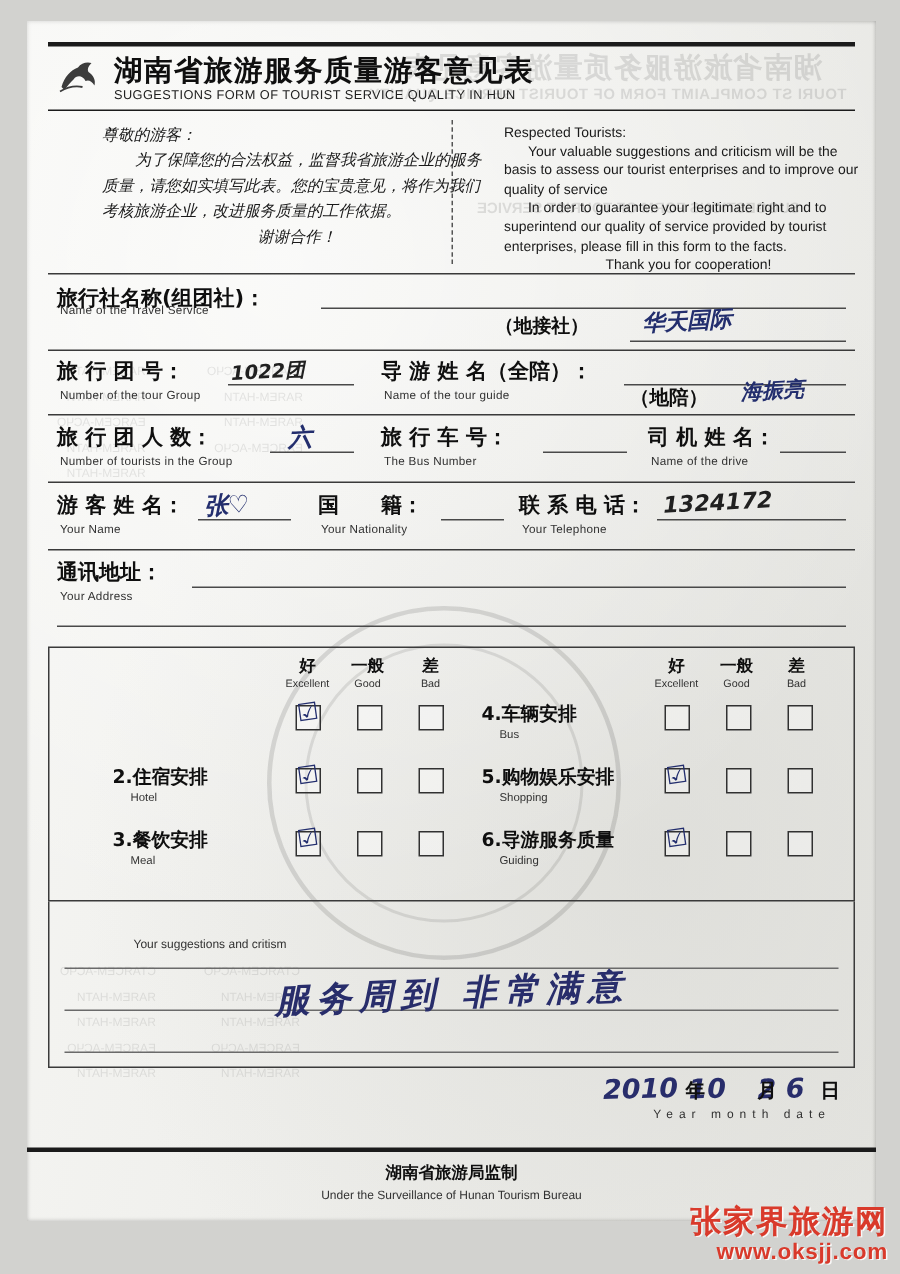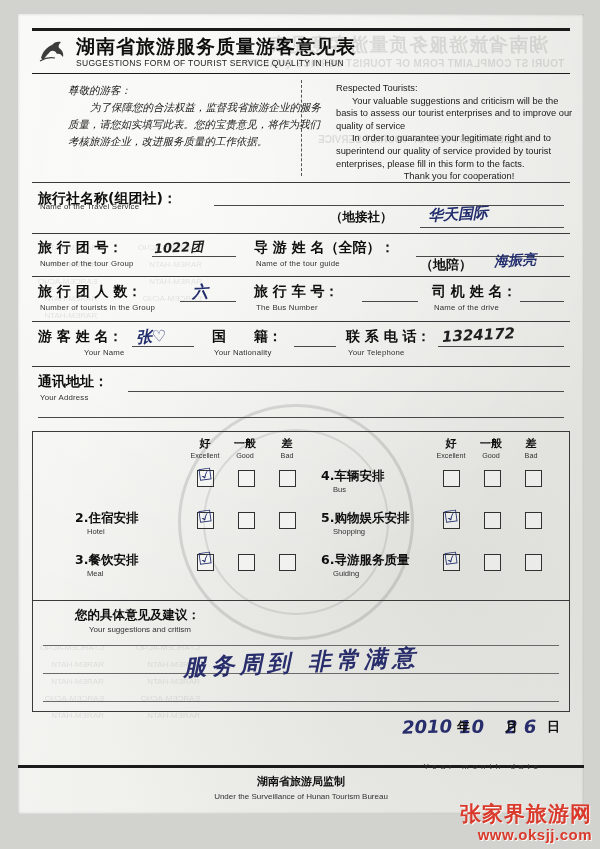--- a/index.html
+++ b/index.html
@@ -245,20 +245,21 @@
         </div>
         <div class="t-cn">湖南省旅游服务质量游客意见表</div>
         <div class="t-en">SUGGESTIONS FORM OF TOURIST SERVICE QUALITY IN HUN</div>
       </div>
 
       <div class="intro">
         <div class="divider"></div>
         <div class="cn">
           <span>尊敬的游客：</span>
           <span class="ind">为了保障您的合法权益，监督我省旅游企业的服务质量，请您如实填写此表。您的宝贵意见，将作为我们考核旅游企业，改进服务质量的工作依据。</span>
+          <span class="end">谢谢合作！</span>
         </div>
         <div class="en">
           <p>Respected Tourists:</p>
           <p class="ind">Your valuable suggestions and criticism will be the basis to assess our tourist enterprises and to improve our quality of service</p>
           <p class="ind">In order to guarantee your legitimate right and to superintend our quality of service provided by tourist enterprises, please fill in this form to the facts.</p>
           <p class="ctr">Thank you for cooperation!</p>
         </div>
       </div>
 
       <div class="frow" style="height:50px;">
@@ -293,21 +294,21 @@
         <div class="lbl-en" style="left:224px;top:26px;">The   Bus   Number</div>
         <div class="rule" style="left:330px;top:24px;width:56px;"></div>
 
         <div class="lbl" style="left:400px;top:6px;">司 机 姓 名：</div>
         <div class="lbl-en" style="left:402px;top:26px;">Name  of  the  drive</div>
         <div class="rule" style="left:488px;top:24px;width:44px;"></div>
       </div>
 
       <div class="frow" style="height:44px;">
         <div class="lbl" style="left:6px;top:6px;">游 客 姓 名：</div>
-        <div class="lbl-en" style="left:8px;top:26px;margin-left:44px;">Your          Name</div>
+        <div class="lbl-en" style="left:8px;top:26px;">Your          Name</div>
         <div class="rule" style="left:100px;top:24px;width:62px;"></div>
         <div class="hand blu" style="left:104px;top:5px;font-size:16px;">张♡</div>
 
         <div class="lbl" style="left:180px;top:6px;">国　　籍：</div>
         <div class="lbl-en" style="left:182px;top:26px;">Your       Nationality</div>
         <div class="rule" style="left:262px;top:24px;width:42px;"></div>
 
         <div class="lbl" style="left:314px;top:6px;">联 系 电 话：</div>
         <div class="lbl-en" style="left:316px;top:26px;">Your        Telephone</div>
         <div class="rule" style="left:406px;top:24px;width:126px;"></div>
@@ -394,42 +395,41 @@
           <div class="c">6.导游服务质量</div>
           <div class="e">Guiding</div>
         </div>
         <div class="box" style="left:410px;top:122px;"></div>
         <div class="tick" style="left:411px;top:119px;">☑</div>
         <div class="box" style="left:451px;top:122px;"></div>
         <div class="box" style="left:492px;top:122px;"></div>
       </div>
 
       <div class="sugg">
-        <div class="c">您的具体意见及建议：</div>
         <div class="e">Your suggestions and critism</div>
         <div class="line" style="top:44px;"></div>
         <div class="line" style="top:72px;"></div>
         <div class="line" style="top:100px;"></div>
         <div class="writing">服务周到 非常满意</div>
       </div>
 
       <div class="daterow">
         <div class="dt">
           <span>2010</span>
         </div>
         <div class="dt" style="right:86px;">
           <span>10</span>
         </div>
         <div class="dt" style="right:34px;">
           <span>2 6</span>
         </div>
         <div class="cn" style="right:100px;">年</div>
         <div class="cn" style="right:52px;">月</div>
         <div class="cn" style="right:10px;">日</div>
-        <div class="en" style="right:28px;margin-top:24px;">Year    month    date</div>
+        <div class="en" style="right:16px;">Year    month    date</div>
       </div>
 
     </div>
 
     <div class="foot">
       <div class="c">湖南省旅游局监制</div>
       <div class="e">Under the Surveillance of Hunan Tourism Bureau</div>
     </div>
 
   </div>

